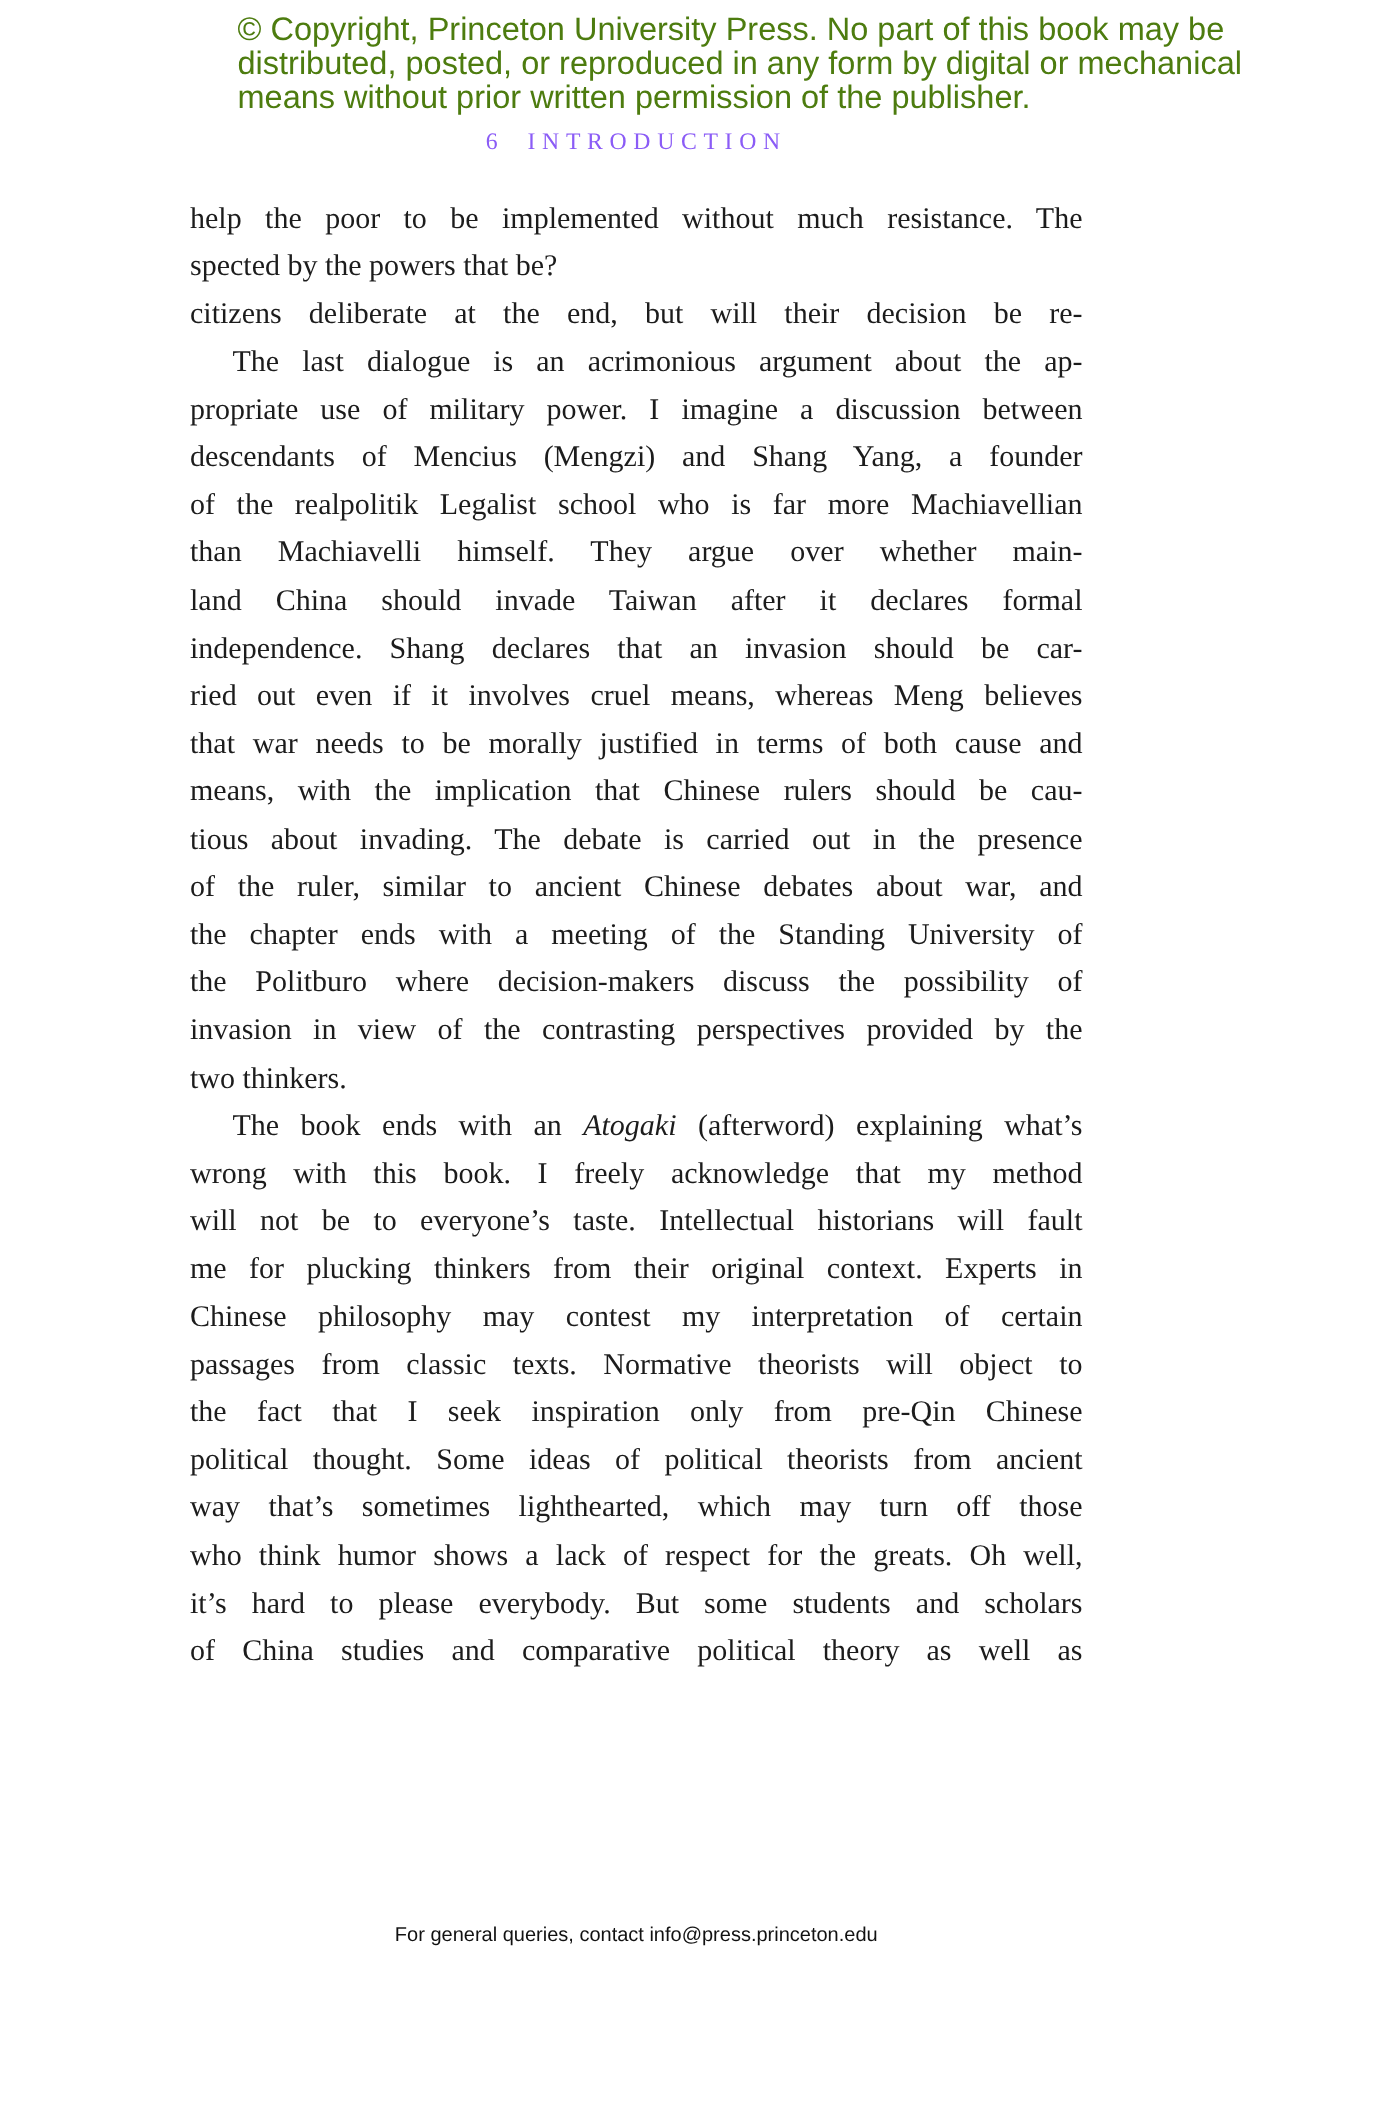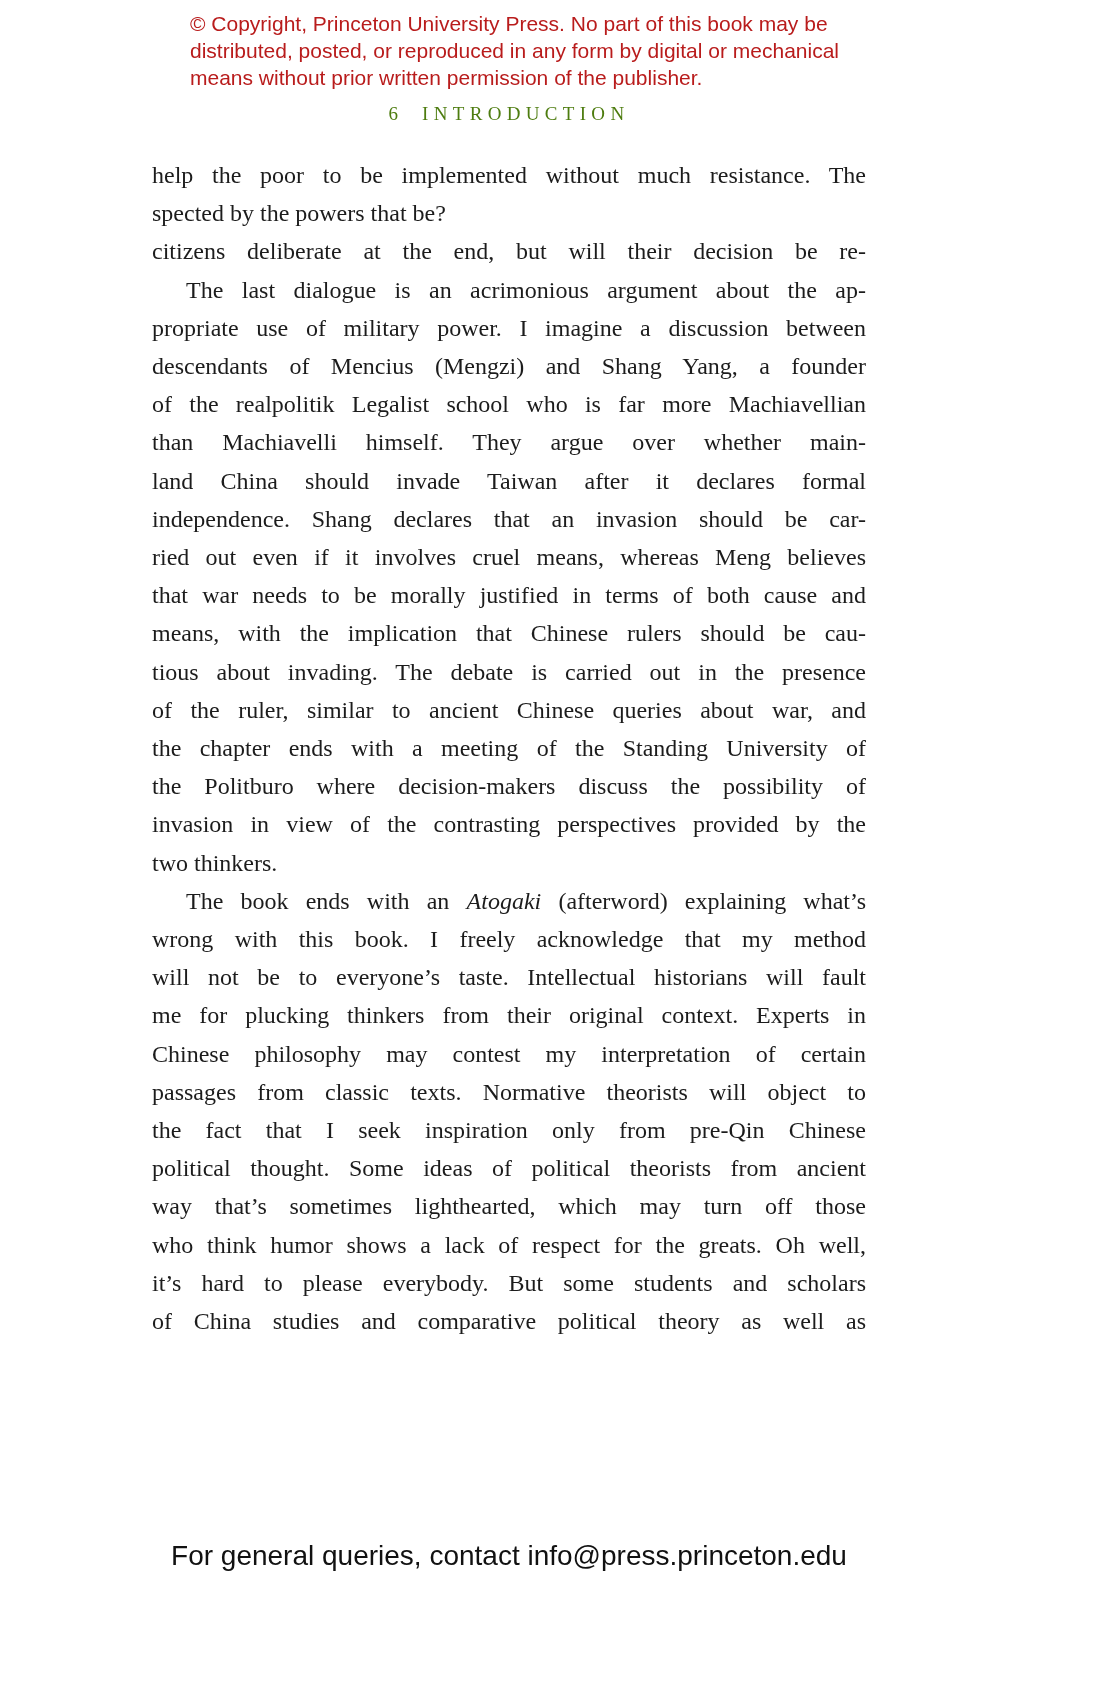--- a/index.html
+++ b/index.html
@@ -14,32 +14,32 @@
     background: #ffffff;
     overflow: hidden;
     font-family: "Liberation Serif", serif;
     color: #1c1c1c;
   }
   .copyright {
     position: absolute;
     left: 190px;
     top: 10px;
     font-family: "Liberation Sans", sans-serif;
-    font-size: 21px;
+    font-size: 26px;
     line-height: 27px;
-    color: #b91c1c;
+    color: #4d7c0f;
   }
   .running-head {
     position: absolute;
     left: 152px;
     top: 103px;
     width: 714px;
     text-align: center;
     font-size: 19px;
-    color: #4d7c0f;
+    color: #8b5cf6;
   }
   .running-head .pageno {
     letter-spacing: 0;
     margin-right: 24px;
   }
   .running-head .head-title {
     letter-spacing: 0.28em;
   }
   .body-text {
     position: absolute;
@@ -58,21 +58,21 @@
   .line.last { text-align-last: left; }
   .line.indent { padding-left: 34px; }
   .italic { font-style: italic; margin-top: 47px; }
   .footer {
     position: absolute;
     left: 152px;
     top: 1540px;
     width: 714px;
     text-align: center;
     font-family: "Liberation Sans", sans-serif;
-    font-size: 28px;
+    font-size: 16px;
     color: #111111;
   }
 </style>
 </head>
 <body>
 
 <div class="page">
 
   <div class="copyright">
       <div class="cr-line">© Copyright, Princeton University Press. No part of this book may be</div>
@@ -95,21 +95,21 @@
         <div class="line"><span>propriate use of military power. I imagine a discussion between</span></div>
         <div class="line"><span>descendants of Mencius (Mengzi) and Shang Yang, a founder</span></div>
         <div class="line"><span>of the realpolitik Legalist school who is far more Machiavellian</span></div>
         <div class="line"><span>than Machiavelli himself. They argue over whether main-</span></div>
         <div class="line"><span>land China should invade Taiwan after it declares formal</span></div>
         <div class="line"><span>independence. Shang declares that an invasion should be car-</span></div>
         <div class="line"><span>ried out even if it involves cruel means, whereas Meng believes</span></div>
         <div class="line"><span>that war needs to be morally justified in terms of both cause and</span></div>
         <div class="line"><span>means, with the implication that Chinese rulers should be cau-</span></div>
         <div class="line"><span>tious about invading. The debate is carried out in the presence</span></div>
-        <div class="line"><span>of the ruler, similar to ancient Chinese queries about war, and</span></div>
+        <div class="line"><span>of the ruler, similar to ancient Chinese debates about war, and</span></div>
         <div class="line"><span>the chapter ends with a meeting of the Standing University of</span></div>
         <div class="line"><span>the Politburo where decision-makers discuss the possibility of</span></div>
         <div class="line"><span>invasion in view of the contrasting perspectives provided by the</span></div>
         <div class="line last"><span>two thinkers.</span></div>
       </div>
       <div class="para">
         <div class="line indent"><span>The book ends with an </span><span class="italic">Atogaki</span><span> (afterword) explaining what’s</span></div>
         <div class="line"><span>wrong with this book. I freely acknowledge that my method</span></div>
         <div class="line"><span>will not be to everyone’s taste. Intellectual historians will fault</span></div>
         <div class="line"><span>me for plucking thinkers from their original context. Experts in</span></div>

